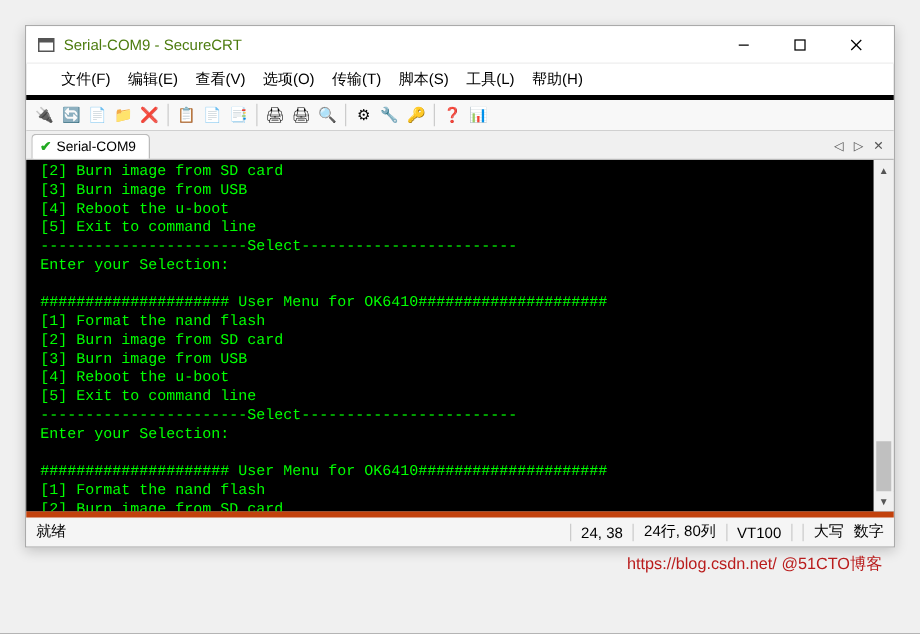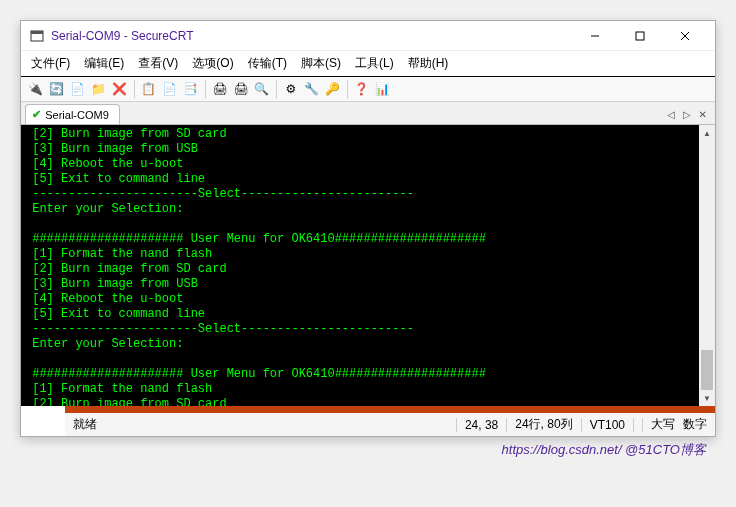--- a/index.html
+++ b/index.html
@@ -1,42 +1,42 @@
 <!DOCTYPE html>
 <html><head>
 <meta charset="utf-8">
 <style>
 * { margin: 0; padding: 0; box-sizing: border-box; }
 body { font-family: "Microsoft YaHei", Tahoma, sans-serif; font-size: 12px; background: #f0f0f0; padding: 20px; }
 .window { width: 696px; background: #fff; border: 1px solid #aaa; box-shadow: 0 3px 10px rgba(0,0,0,0.2); }
 .titlebar { height: 30px; display: flex; align-items: center; padding: 0 8px; background: #fff; border-bottom: 1px solid #eee; }
 .titlebar .app-icon { width: 16px; height: 16px; margin-right: 6px; display: inline-flex; align-items: center; justify-content: center; }
-.titlebar .title { flex: 1; font-size: 12px; color: #4c1d95; }
+.titlebar .title { flex: 1; font-size: 12px; color: #4d7c0f; }
 .winbtns { display: flex; gap: 0; }
 .winbtn { width: 45px; height: 28px; display: flex; align-items: center; justify-content: center; cursor: default; }
-.menubar { padding: 4px 10px; display: flex; gap: 14px; font-size: 12px; border-bottom: 1px solid #000000; text-align: right; }
+.menubar { padding: 4px 28px; display: flex; gap: 14px; font-size: 12px; border-bottom: 4px solid #000000; text-align: right; }
 .menubar span { cursor: default; }
 .toolbar { padding: 3px 6px; display: flex; gap: 3px; align-items: center; border-bottom: 1px solid #d0d0d0; background: #f8f8f8; }
 .tbicon { width: 18px; height: 18px; display: flex; align-items: center; justify-content: center; font-size: 12px; cursor: default; }
 .tbsep { width: 1px; height: 18px; background: #ccc; margin: 0 2px; }
 .tabbar { display: flex; align-items: center; background: #f0f0f0; border-bottom: 1px solid #bbb; padding: 2px 4px 0 4px; }
 .tab { background: #fff; border: 1px solid #bbb; border-bottom: none; padding: 3px 10px 3px 6px; font-size: 11px; border-radius: 4px 4px 0 0; display: flex; align-items: center; gap: 4px; }
 .tab .check { color: #2a2; font-weight: bold; }
 .tabbar .spacer { flex: 1; }
 .tabnav { font-size: 10px; padding: 0 4px; cursor: default; color: #555; }
 .terminal { background: #000; color: #0f0; font-family: "Courier New", monospace; font-size: 12px; line-height: 15px; padding: 2px 4px; height: 281px; overflow: hidden; position: relative; white-space: pre; }
 .scrollbar { position: absolute; right: 0; top: 0; bottom: 0; width: 16px; background: #f0f0f0; display: flex; flex-direction: column; }
 .scrollbar .arrow { height: 16px; display: flex; align-items: center; justify-content: center; font-size: 8px; color: #555; background: #f0f0f0; }
 .scrollbar .track { flex: 1; background: #f0f0f0; position: relative; }
 .scrollbar .thumb { position: absolute; left: 2px; right: 2px; bottom: 0; height: 40px; background: #c0c0c0; }
 .term-wrap { position: relative; }
-.statusbar { display: flex; align-items: center; padding: 3px 8px; font-size: 12px; border-top: 7px solid #c2410c; background: #f5f5f5; gap: 8px; margin-left: 44px; }
+.statusbar { display: flex; align-items: center; padding: 3px 8px; font-size: 12px; border-top: 5px solid #c2410c; background: #f5f5f5; gap: 8px; }
 .statusbar .sep { width: 1px; height: 14px; background: #ccc; }
 .statusbar .spacer { flex: 1; }
-.watermark { text-align: right; color: #4c1d95; font-size: 13px; padding: 4px 10px 0 0; font-style: italic; }
+.watermark { text-align: right; color: #b91c1c; font-size: 13px; padding: 4px 10px 0 0; }
 </style>
 </head>
 <body>
 
 <div class="window">
   <div class="titlebar">
     <span class="app-icon">
       <svg width="14" height="14" viewBox="0 0 14 14">
           <rect x="1" y="2" width="12" height="10" fill="none" stroke="#555" stroke-width="1.2"></rect>
           <rect x="1" y="2" width="12" height="3" fill="#555"></rect>

